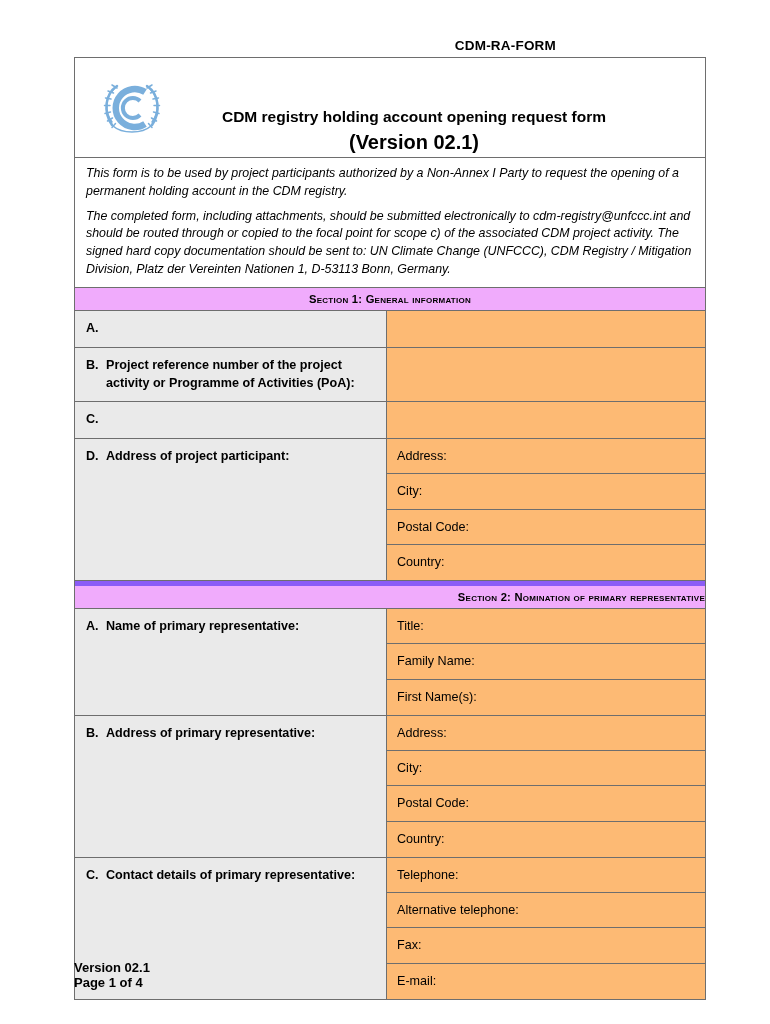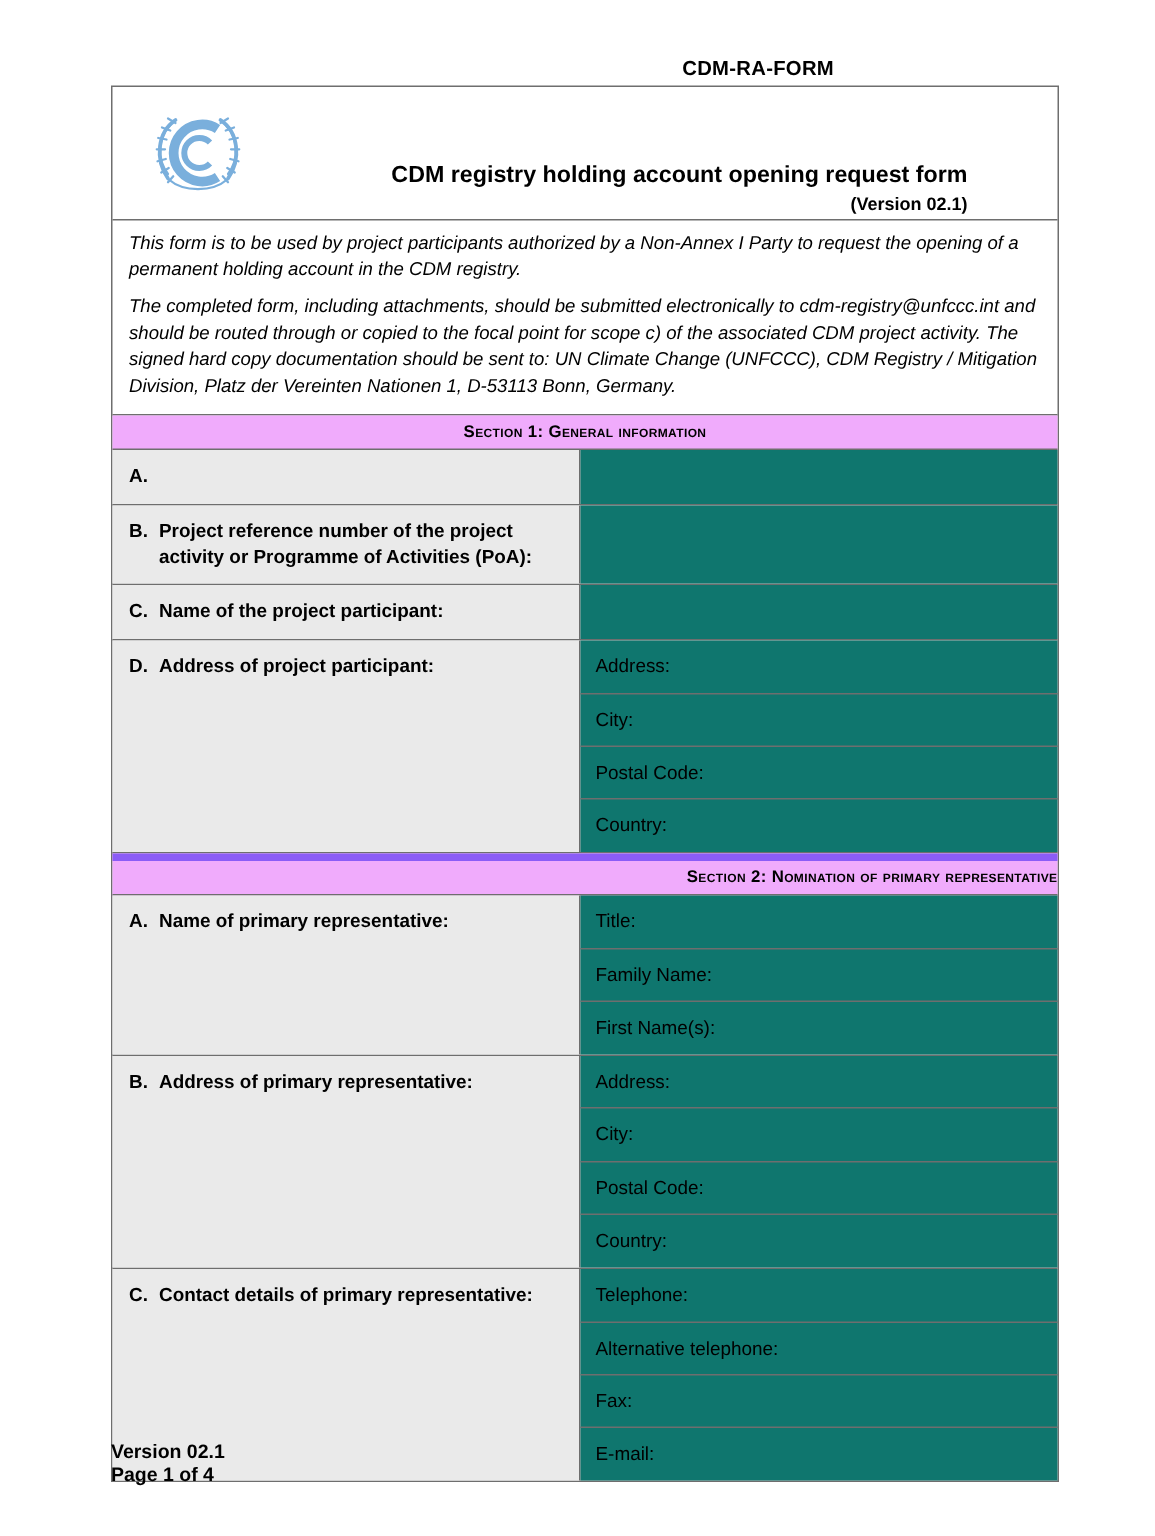--- a/index.html
+++ b/index.html
@@ -59,32 +59,32 @@
     width: 108px;
     flex: 0 0 108px;
     display: flex;
     align-items: center;
     justify-content: center;
     padding-left: 6px;
     box-sizing: border-box;
   }
   .title-cell {
     flex: 1 1 auto;
-    text-align: right;
+    text-align: center;
     padding-right: 60px;
     box-sizing: border-box;
     margin-top: 48px;
   }
   .title-line1 {
     font-size: 15.5px;
     font-weight: bold;
     line-height: 1.45;
   }
   .title-line2 {
-    font-size: 12px;
+    font-size: 20px;
     font-weight: bold;
     line-height: 1.45;
   }
 
   
   .intro {
     border-bottom: 1px solid #6e6e6e;
     padding: 7px 10px 8px 11px;
     box-sizing: border-box;
   }
@@ -132,21 +132,21 @@
     align-items: flex-start;
   }
   .lbl .ltr {
     width: 20px;
     flex: 0 0 20px;
   }
   .lbl .txt { flex: 1 1 auto; }
 
   .val {
     flex: 1 1 auto;
-    background: #0f766e;
+    background: #fdba74;
     box-sizing: border-box;
     display: flex;
     flex-direction: column;
   }
   .val-single {
     flex: 1 1 auto;
     padding: 9px 9px 9px 10px;
     font-size: 12.6px;
     min-height: 31px;
     box-sizing: border-box;
@@ -241,21 +241,20 @@
         <span class="txt">Project reference number of the project activity or Programme of Activities (PoA):</span>
       </div>
       <div class="val">
         <div class="val-single"></div>
       </div>
     </div>
 
     <div class="row row-h-c">
       <div class="lbl">
         <span class="ltr">C.</span>
-        <span class="txt">Name of the project participant:</span>
       </div>
       <div class="val">
         <div class="val-single"></div>
       </div>
     </div>
 
     <div class="row">
       <div class="lbl">
         <span class="ltr">D.</span>
         <span class="txt">Address of project participant:</span>

